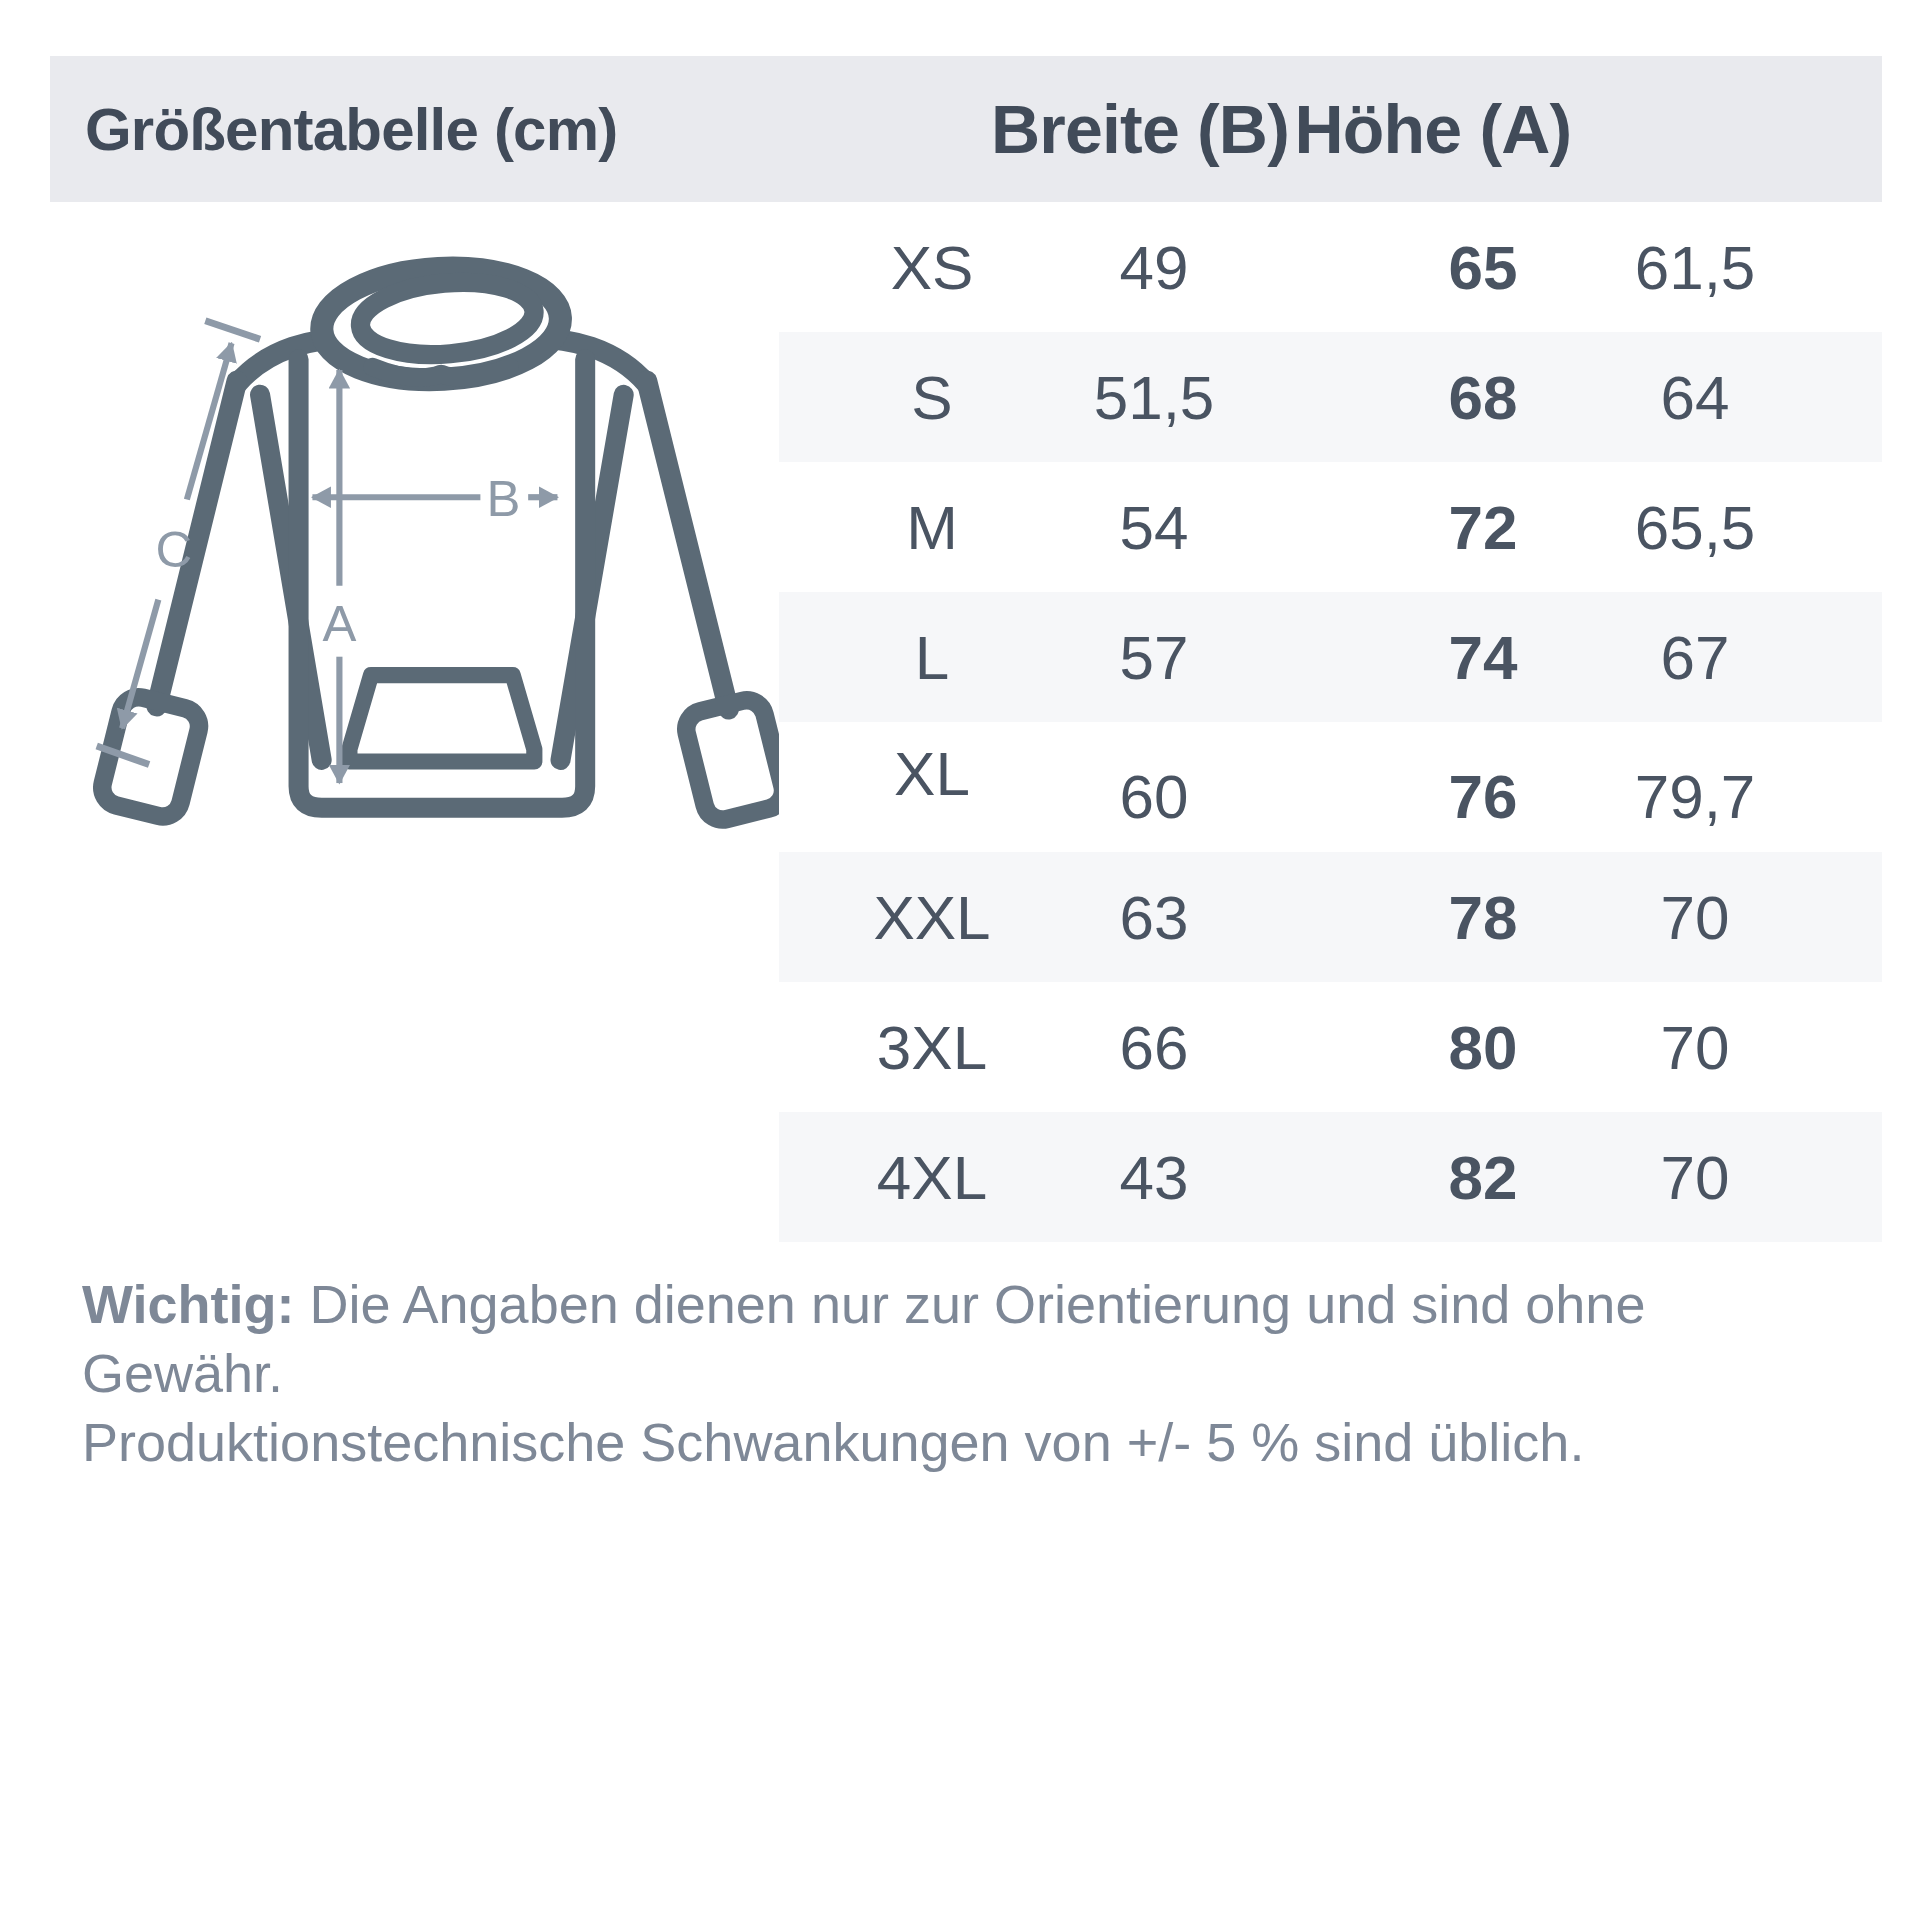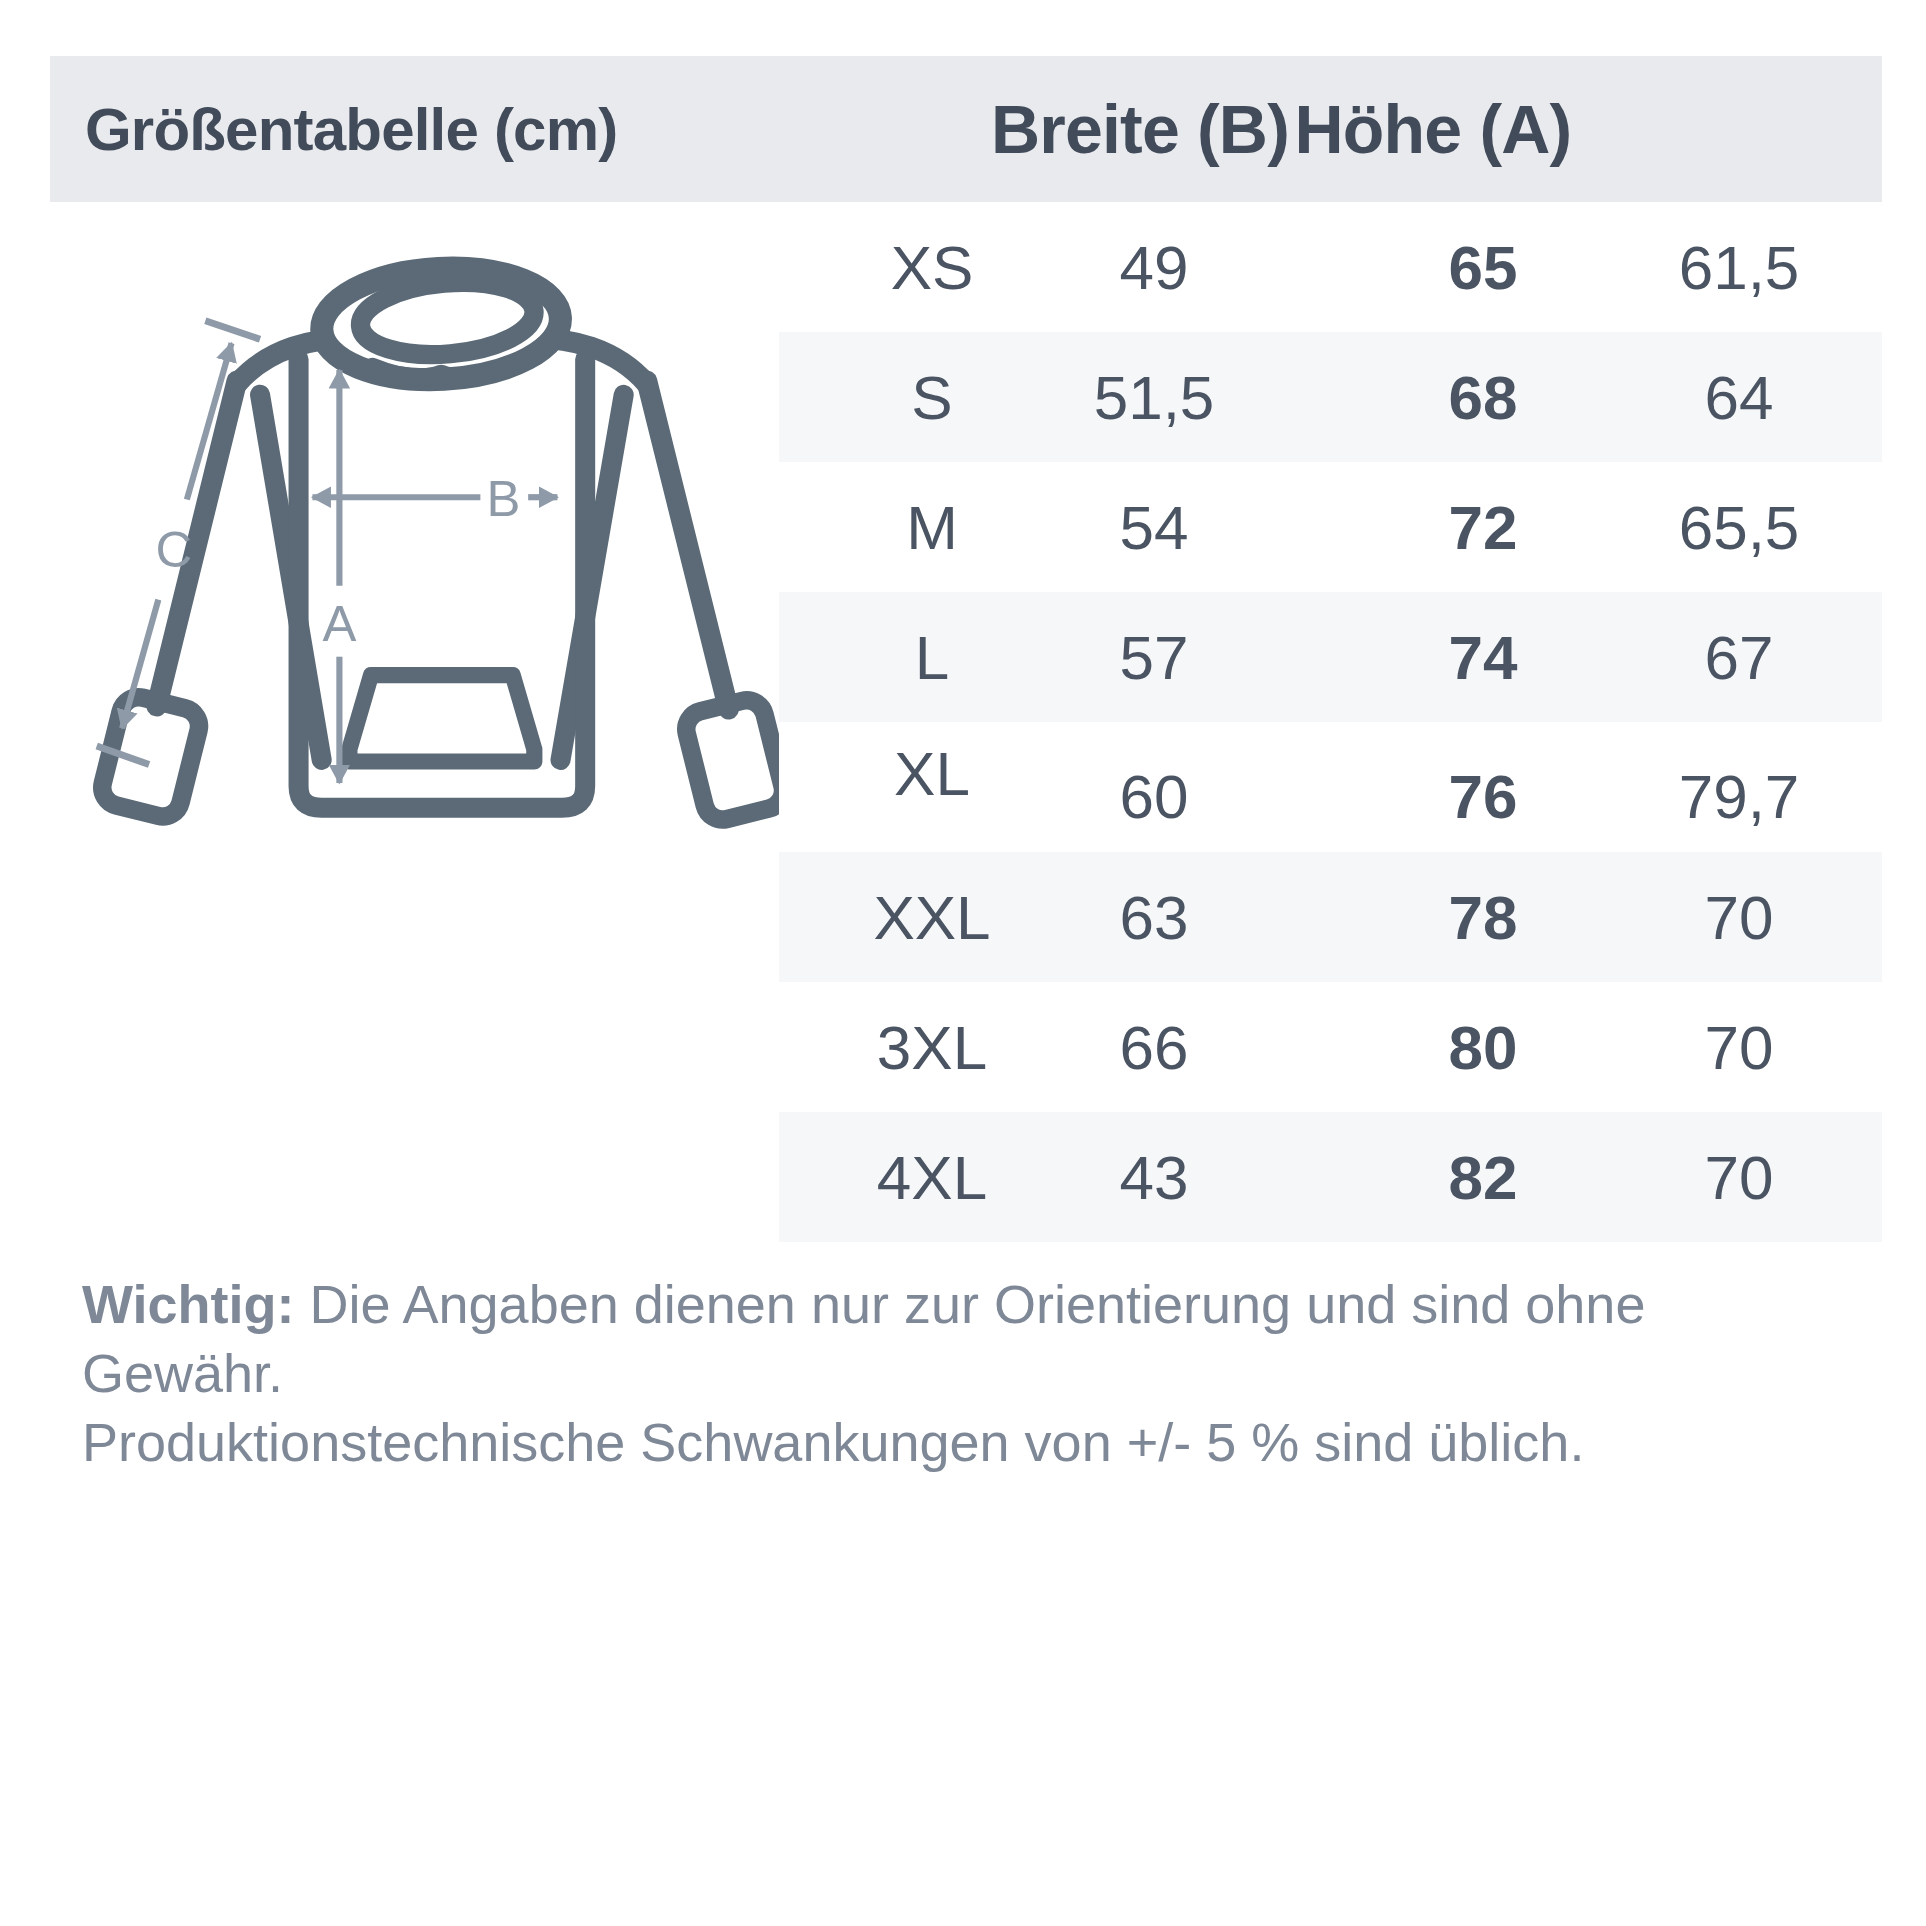--- a/index.html
+++ b/index.html
@@ -26,21 +26,21 @@
   .table-body{position:absolute;left:779px;top:202px;width:1103px;}
   .size-row{position:relative;width:1103px;height:130px;background:#ffffff;}
   .size-row.stripe{background:#f6f7f9;}
   .cell{
     position:absolute;top:50%;transform:translate(-50%,-50%);
     font-size:62px;color:#4a5462;white-space:nowrap;text-align:right;
   }
   .cell-size{left:153px;}
   .cell-b{left:375px;}
   .cell-a{left:704px;font-weight:bold;}
-  .cell-c{left:960px;}
+  .cell-c{left:916px;}
   
   .size-row.xl-quirk .cell-size{transform:translate(-50%,calc(-50% - 14px));}
   .size-row.xl-quirk .cell-b,
   .size-row.xl-quirk .cell-a,
   .size-row.xl-quirk .cell-c{transform:translate(-50%,calc(-50% + 9.2px));}
   .diagram{position:absolute;left:58px;top:216px;width:740px;height:678px;}
   .footer{
     position:absolute;left:82px;top:1270px;width:1765px;
     font-size:54px;line-height:69px;color:#7e8897;
   }

